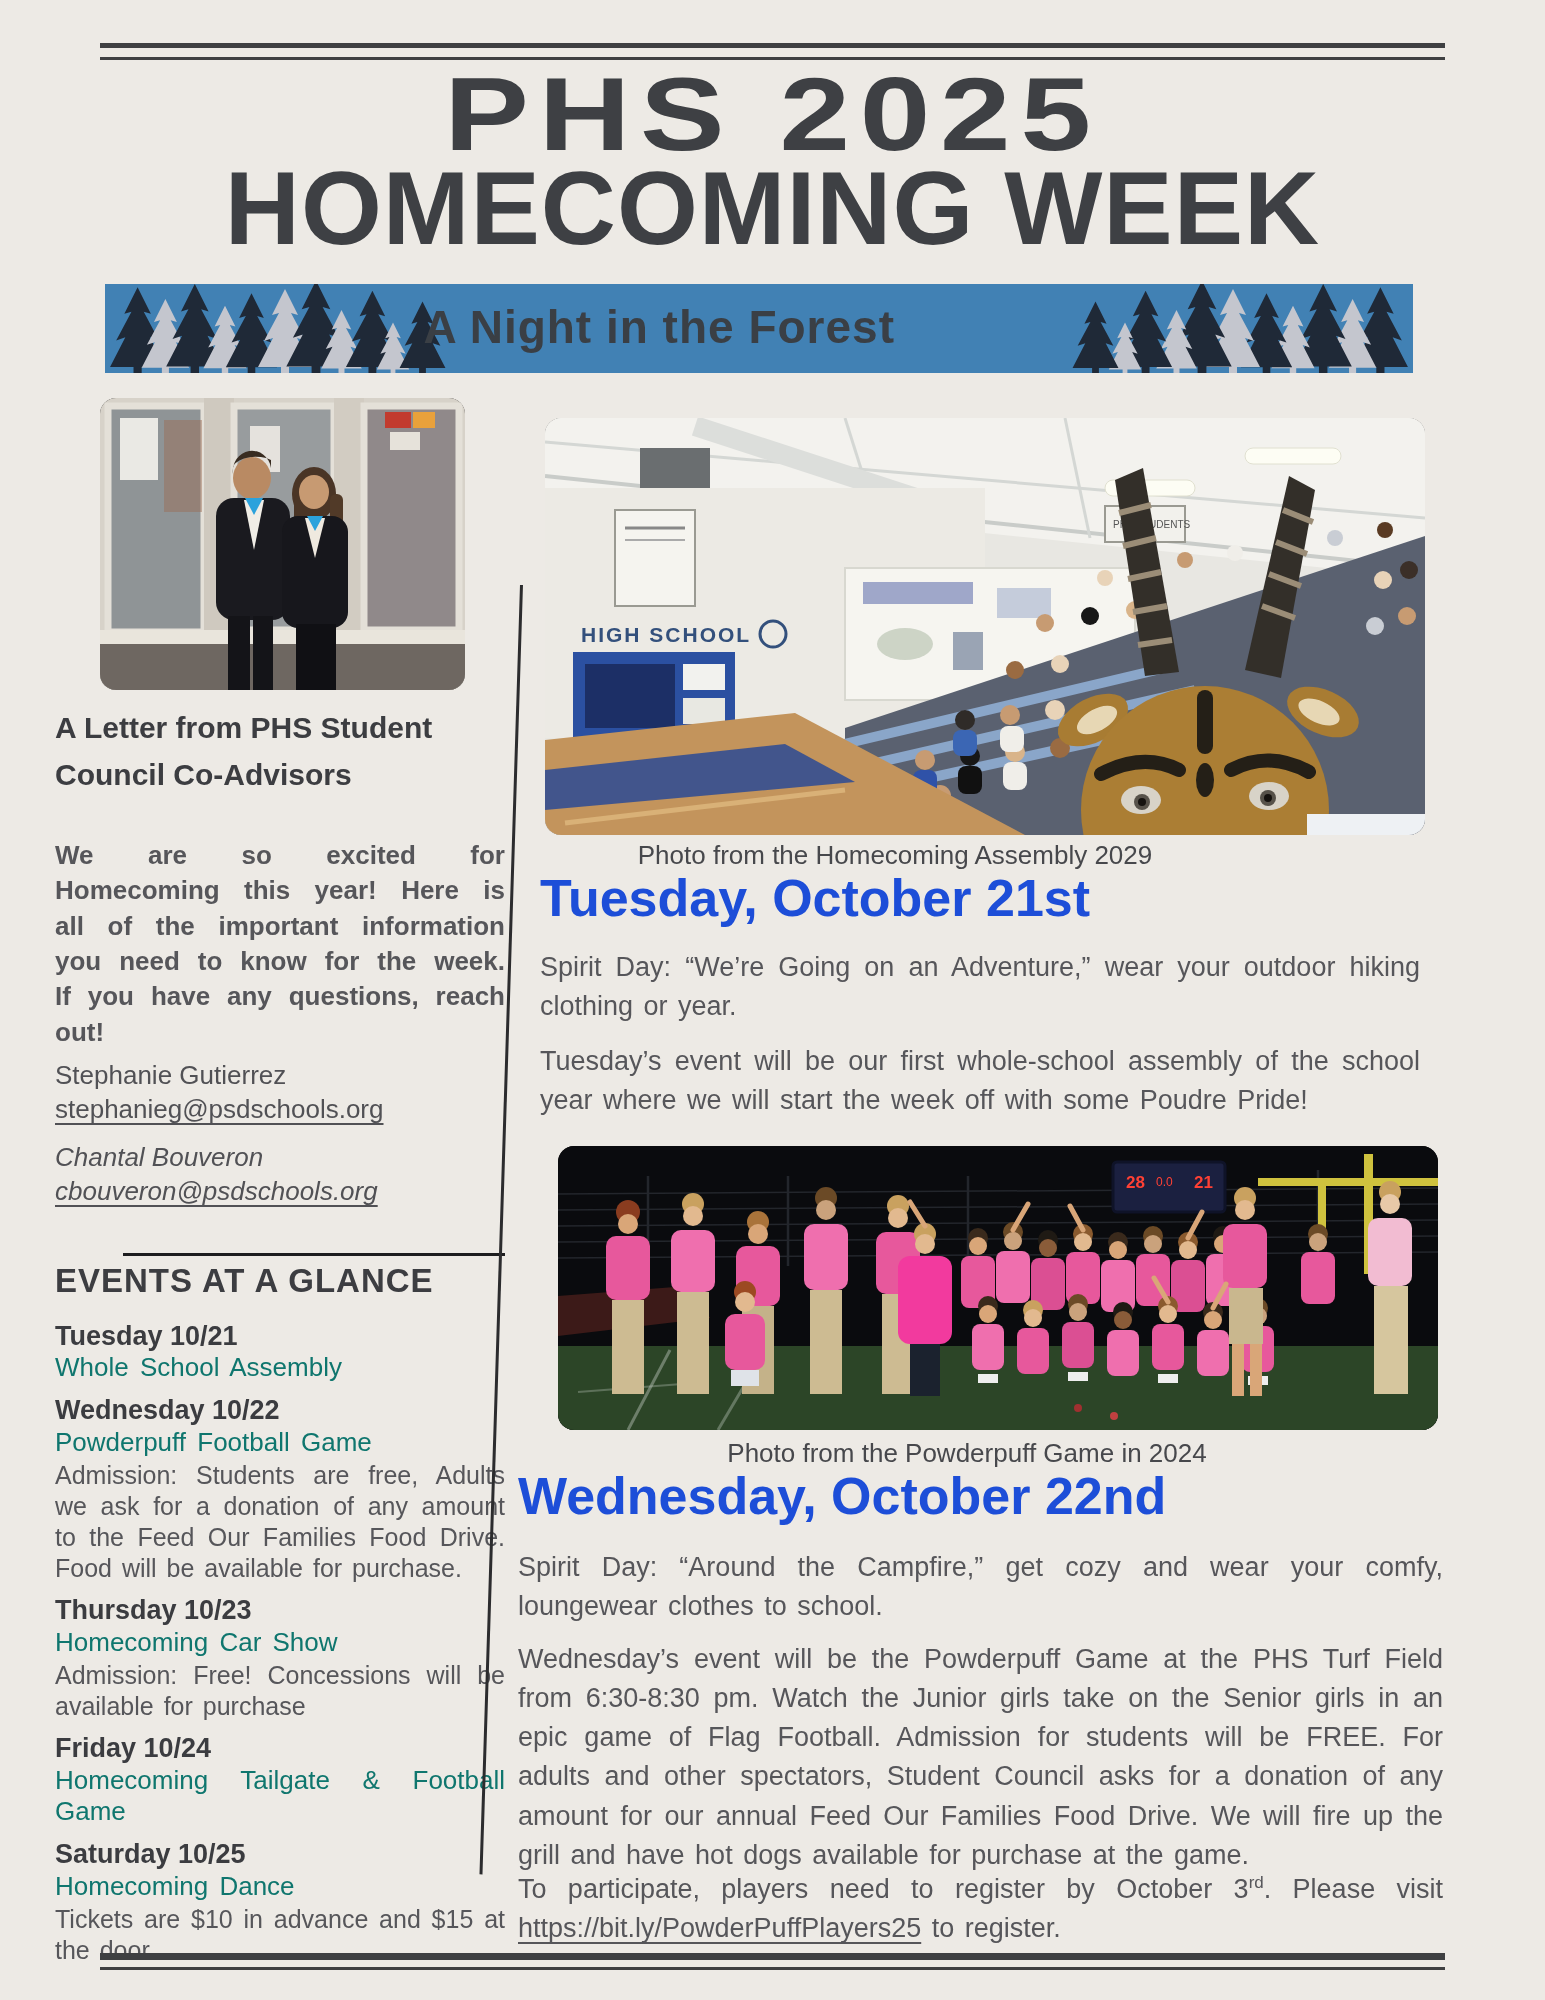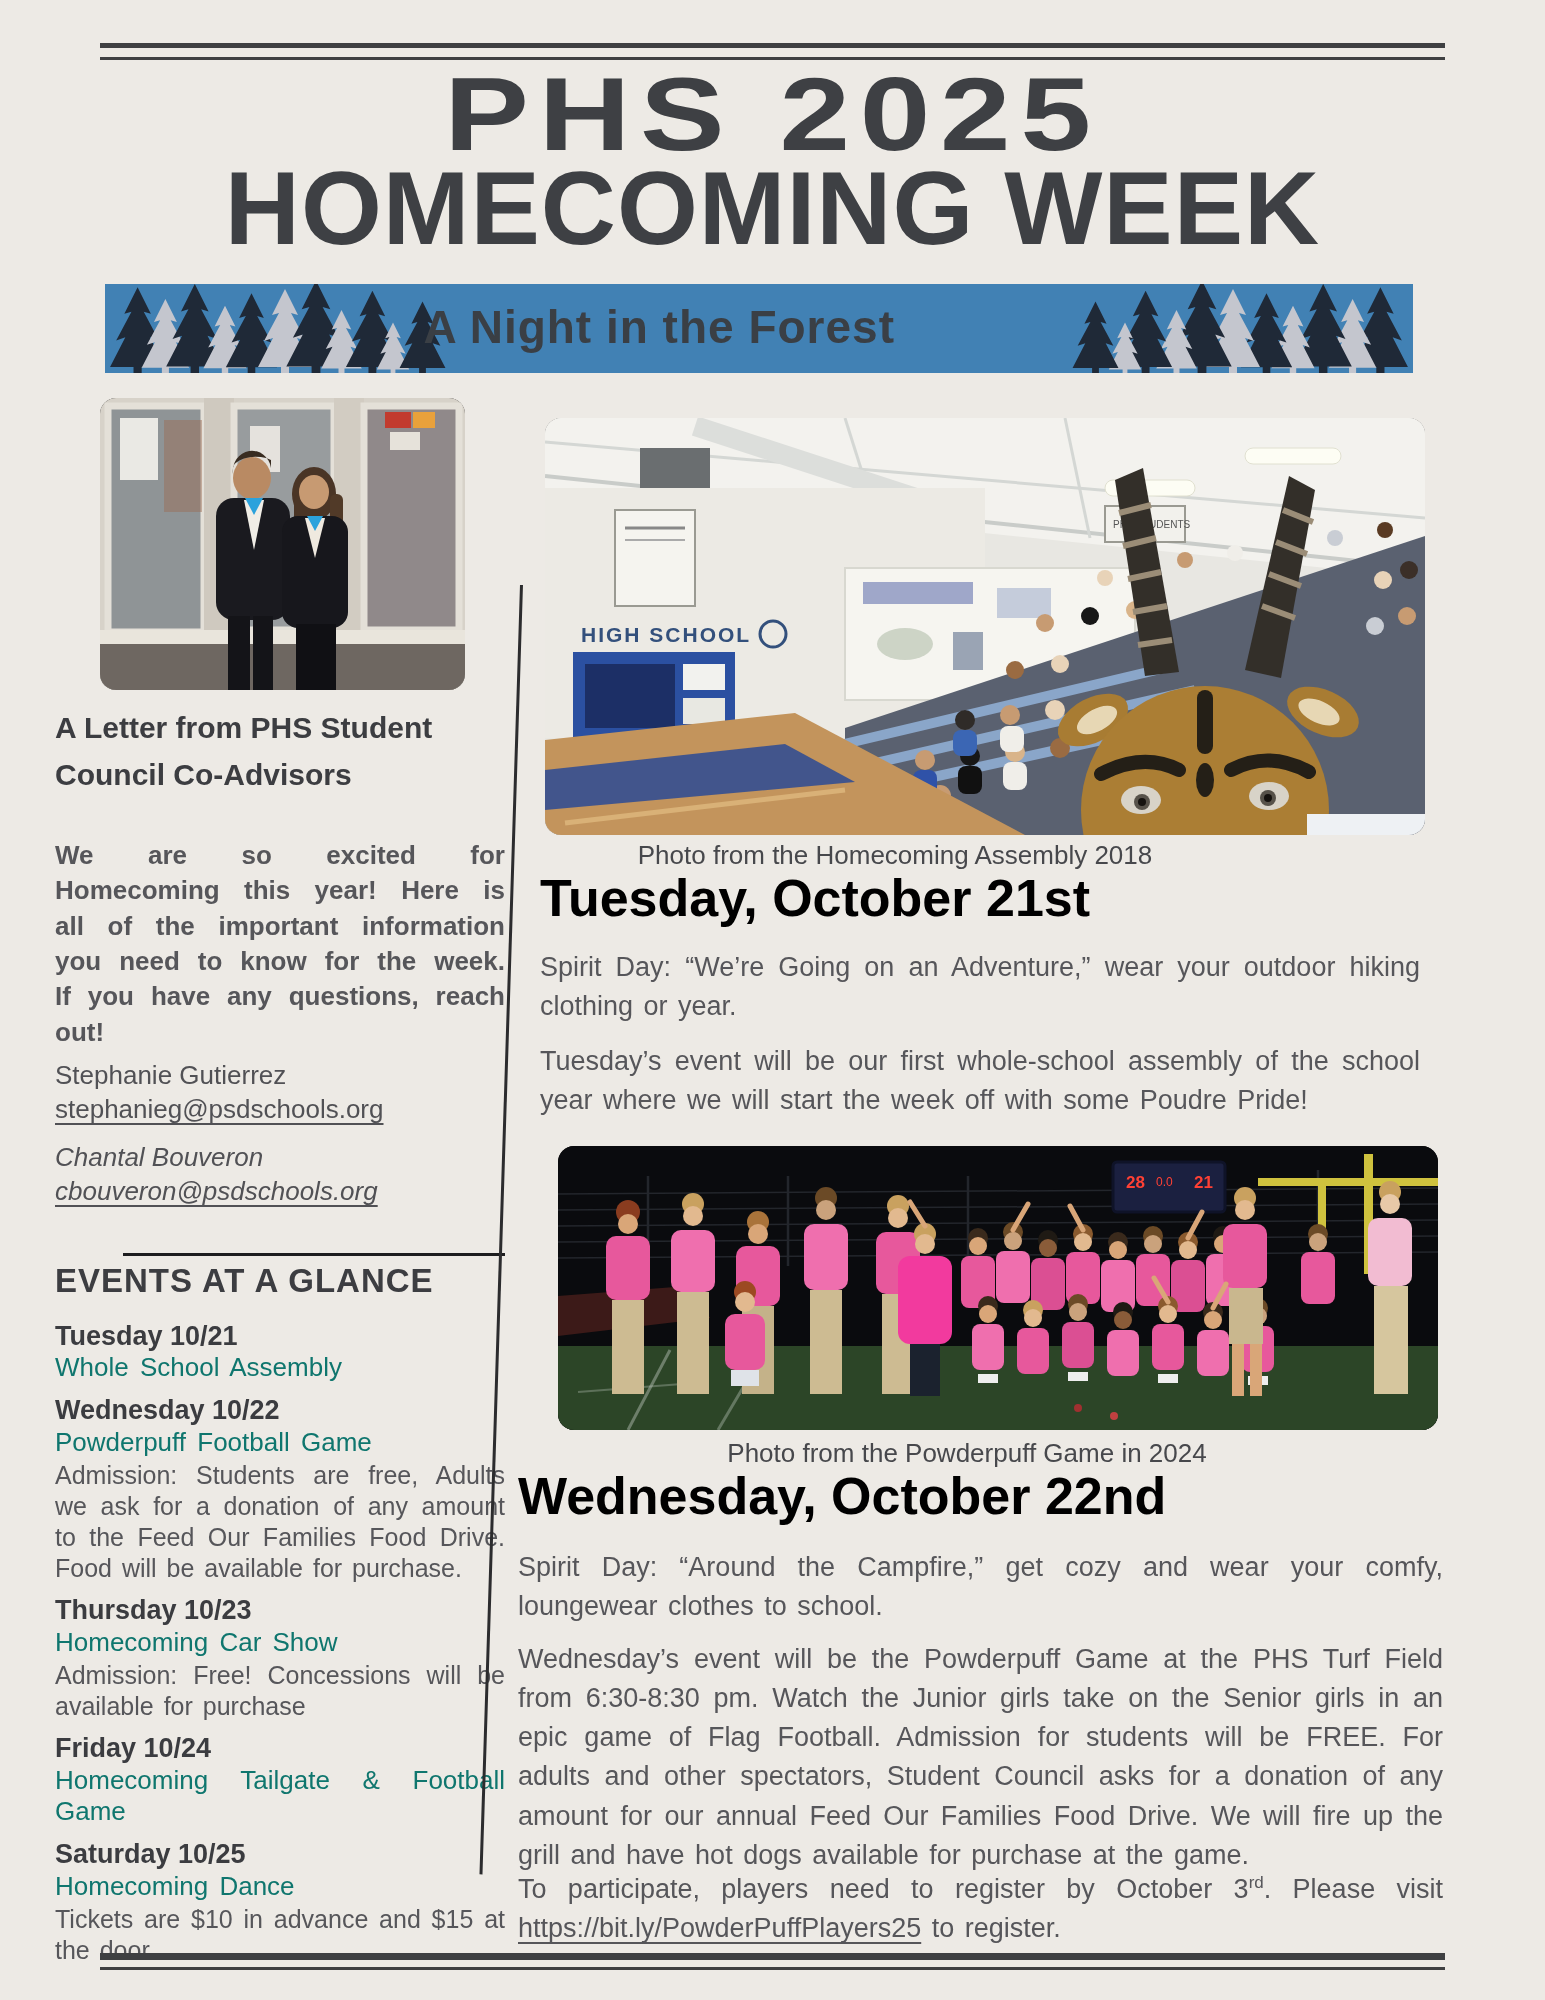--- a/index.html
+++ b/index.html
@@ -29,21 +29,21 @@
   .events-heading{top:1262px;font-size:33px;font-weight:800;letter-spacing:1px;}
   .events-list{left:55px;top:1320px;width:450px;}
   .event{margin-bottom:10px;}
   .ev-day{font-size:27px;font-weight:700;color:#3b3c40;line-height:1.2;}
   .ev-title{font-size:26px;color:#0f766e;line-height:1.22;text-align:justify;word-spacing:4px;}
   .ev-details{font-size:25px;color:#56565a;line-height:1.24;text-align:justify;word-spacing:3px;margin-top:2px;}
   .vdivider{left:520px;top:585px;width:3px;height:1290px;background:#2c2c2e;transform:rotate(1.8deg);transform-origin:top center;}
   .caption{font-size:26px;color:#47484c;text-align:center;}
   .cap1{left:525px;top:840px;width:740px;}
   .cap2{left:558px;top:1438px;width:818px;}
-  .h1{font-size:52px;font-weight:800;color:#000000;line-height:1.1;}
+  .h1{font-size:52px;font-weight:800;color:#1d4ed8;line-height:1.1;}
   .tue-h{left:540px;top:870px;}
   .rp{font-size:27px;line-height:1.45;word-spacing:3px;}
   .tue-p1{left:540px;top:948px;width:880px;}
   .tue-p2{left:540px;top:1042px;width:880px;}
   .wed-h{left:518px;top:1468px;}
   .wed-p1{left:518px;top:1548px;width:925px;}
   .wed-p2{left:518px;top:1640px;width:925px;}
   .wed-p3{left:518px;top:1870px;width:925px;}
   .wed-p3 a{color:#56565a;text-decoration:underline;text-underline-offset:5px;cursor:pointer;}
   .wed-p3 sup{font-size:17px;}
@@ -285,21 +285,21 @@
         <circle cx="597" cy="384" r="8" fill="#57524a"></circle>
           <circle cx="597" cy="384" r="4" fill="#15120f"></circle>
         <ellipse cx="724" cy="378" rx="20" ry="14" fill="#d8d3c8"></ellipse>
         <circle cx="723" cy="380" r="8" fill="#57524a"></circle>
           <circle cx="723" cy="380" r="4" fill="#15120f"></circle>
         <rect x="762" y="396" width="118" height="21" fill="#eef1f4"></rect>
       </g>
     </svg>
   </div>
 
-  <div class="abs caption cap1">Photo from the Homecoming Assembly 2018</div>
+  <div class="abs caption cap1">Photo from the Homecoming Assembly 2029</div>
   <div class="abs h1 tue-h">Tuesday, October 21st</div>
   <div class="abs body-text rp tue-p1">Spirit Day: “We’re Going on an Adventure,” wear your outdoor hiking clothing or year.</div>
   <div class="abs body-text rp tue-p2">Tuesday’s event will be our first whole-school assembly of the school year where we will start the week off with some Poudre Pride!</div>
 
   <div class="abs photo photo3">
     <svg width="880" height="284" viewBox="0 0 880 284">
       <rect width="880" height="284" fill="#0a0b0e"></rect>
       <g stroke="#23262c" stroke-width="1.5">
         <line x1="0" y1="48" x2="880" y2="42"></line>
           <line x1="0" y1="64" x2="880" y2="58"></line>

